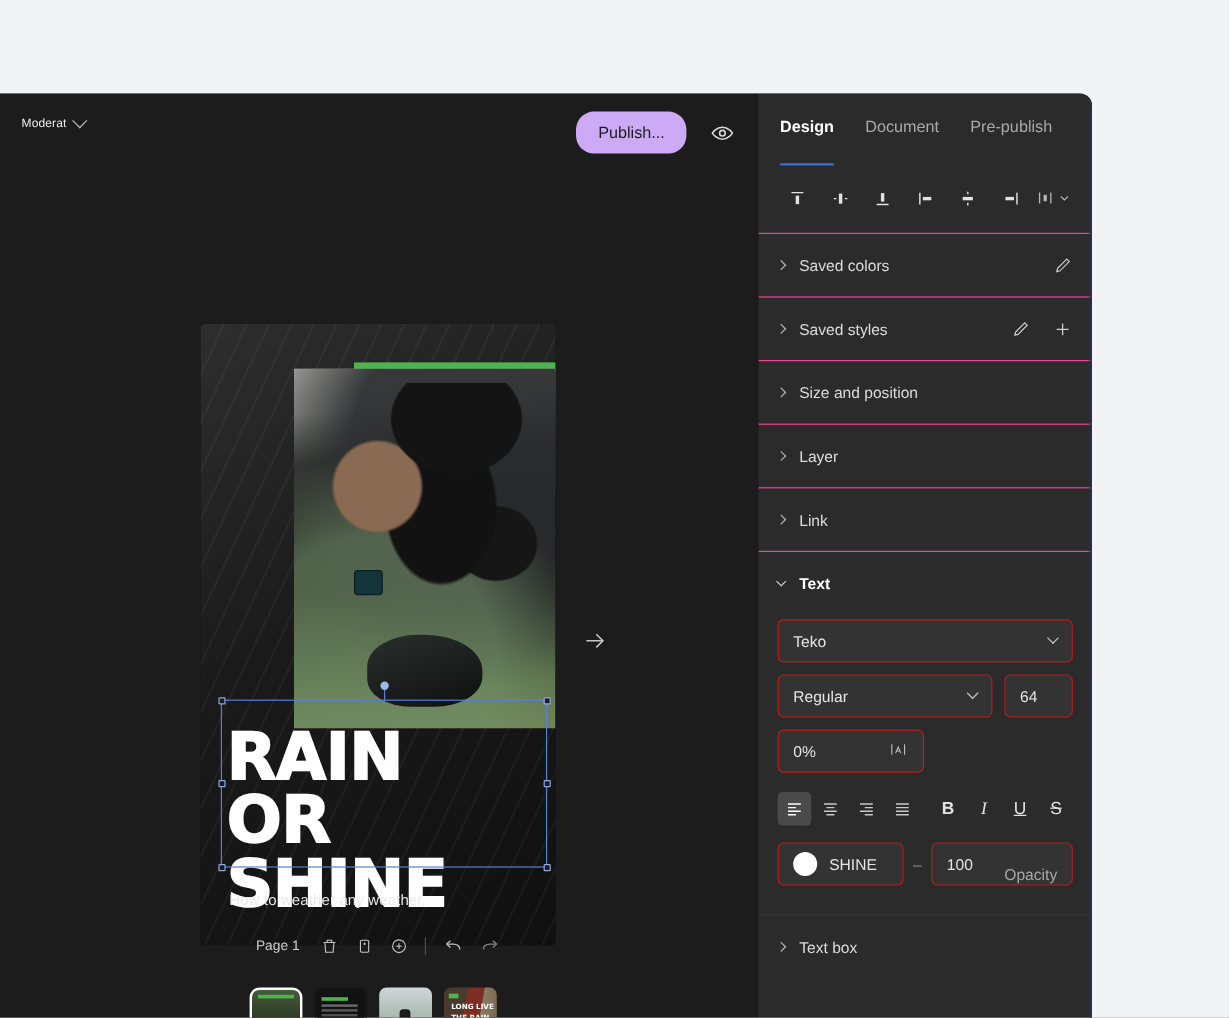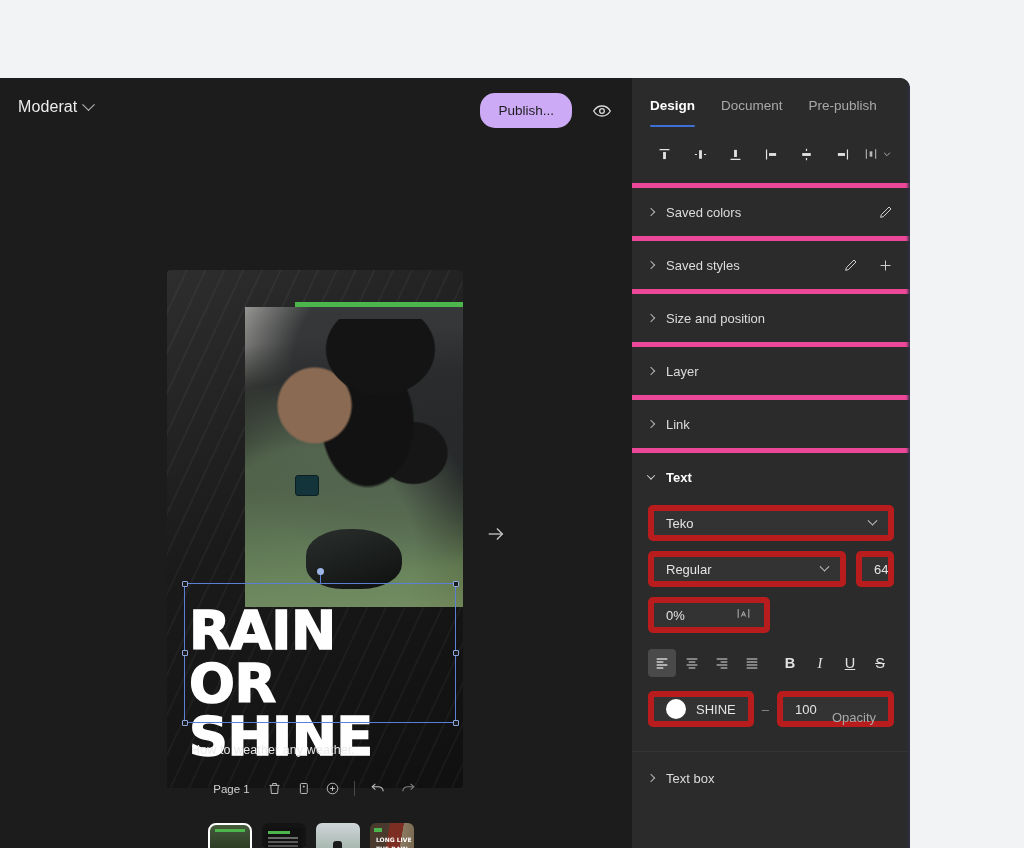--- a/index.html
+++ b/index.html
@@ -36,21 +36,21 @@
     background: #1c1c1c;
     flex: none;
   }
   .topbar {
     position: absolute; left: 0; top: 0;
     width: 100%; height: 62px;
   }
   .brand {
     position: absolute; left: 18px; top: 20px;
     display: flex; align-items: center; gap: 7px;
-    color: #ececec; font-size: 16px; letter-spacing: .1px; text-align: right;
+    color: #ececec; font-size: 10px; letter-spacing: .1px; text-align: right;
   }
   .chev-sm {
     width: 9px; height: 9px;
     border-right: 1.4px solid #b9b9b9;
     border-bottom: 1.4px solid #b9b9b9;
     transform: rotate(45deg) translate(-2px,-2px);
   }
   .publish-wrap {
     position: absolute; right: 20px; top: 15px;
     display: flex; align-items: center; gap: 20px;
@@ -236,21 +236,21 @@
     flex: none;
     overflow: hidden;
   }
   .tabs {
     display: flex; gap: 26px;
     padding: 20px 18px 0 18px;
     position: relative;
   }
   .tab {
     font-size: 13.5px; color: #a9a9a9;
-    padding-bottom: 14px; cursor: pointer;
+    padding-bottom: 25px; cursor: pointer;
     position: relative;
   }
   .tab.active { color: #ffffff; font-weight: bold; }
   .tab.active::after {
     content: "";
     position: absolute; left: 0; bottom: 0;
     width: 100%; height: 2.5px;
     background: #3d6fd4;
     border-radius: 2px;
   }
@@ -264,21 +264,21 @@
     display: flex; align-items: center; justify-content: center;
     cursor: pointer;
   }
   .align-spacer { flex: 1; }
   .dist-btn {
     display: flex; align-items: center; gap: 3px;
     cursor: pointer; padding-right: 2px;
   }
 
   .section {
-    border-top: 5px solid #ec4899;
+    border-top: 1px solid #ec4899;
     padding: 0 16px;
     height: 53px;
     display: flex; align-items: center;
     cursor: pointer;
   }
   .section .chevron-r {
     width: 6px; height: 6px;
     border-right: 1.3px solid #b4b4b4;
     border-top: 1.3px solid #b4b4b4;
     transform: rotate(45deg);
@@ -294,33 +294,33 @@
     flex: none;
   }
   .section-label { font-size: 13px; color: #dcdcdc; flex: 1; }
   .section-label.strong { color: #ffffff; font-weight: bold; }
   .sec-actions { display: flex; align-items: center; gap: 18px; }
   .sec-ico { cursor: pointer; line-height: 0; }
 
   .text-body { padding: 4px 16px 0 16px; }
   .field {
     background: #333333;
-    border: 6px solid #b91c1c;
+    border: 1px solid #b91c1c;
     border-radius: 5px;
     height: 36px;
     display: flex; align-items: center;
     padding: 0 12px;
     color: #e4e4e4;
     font-size: 13px;
     cursor: pointer;
   }
   .field .val { flex: 1; }
   .row { display: flex; gap: 10px; margin-top: 10px; }
   .f-grow { flex: 1; }
-  .f-size { width: 38px; justify-content: flex-start; }
+  .f-size { width: 57px; justify-content: flex-start; }
   .f-half { width: 114px; }
   .f-half2 { width: 122px; }
   .chev-field {
     width: 7px; height: 7px;
     border-right: 1.4px solid #c4c4c4;
     border-bottom: 1.4px solid #c4c4c4;
     transform: rotate(45deg) translate(-2px,-2px);
     flex: none;
   }
   .format-row {

